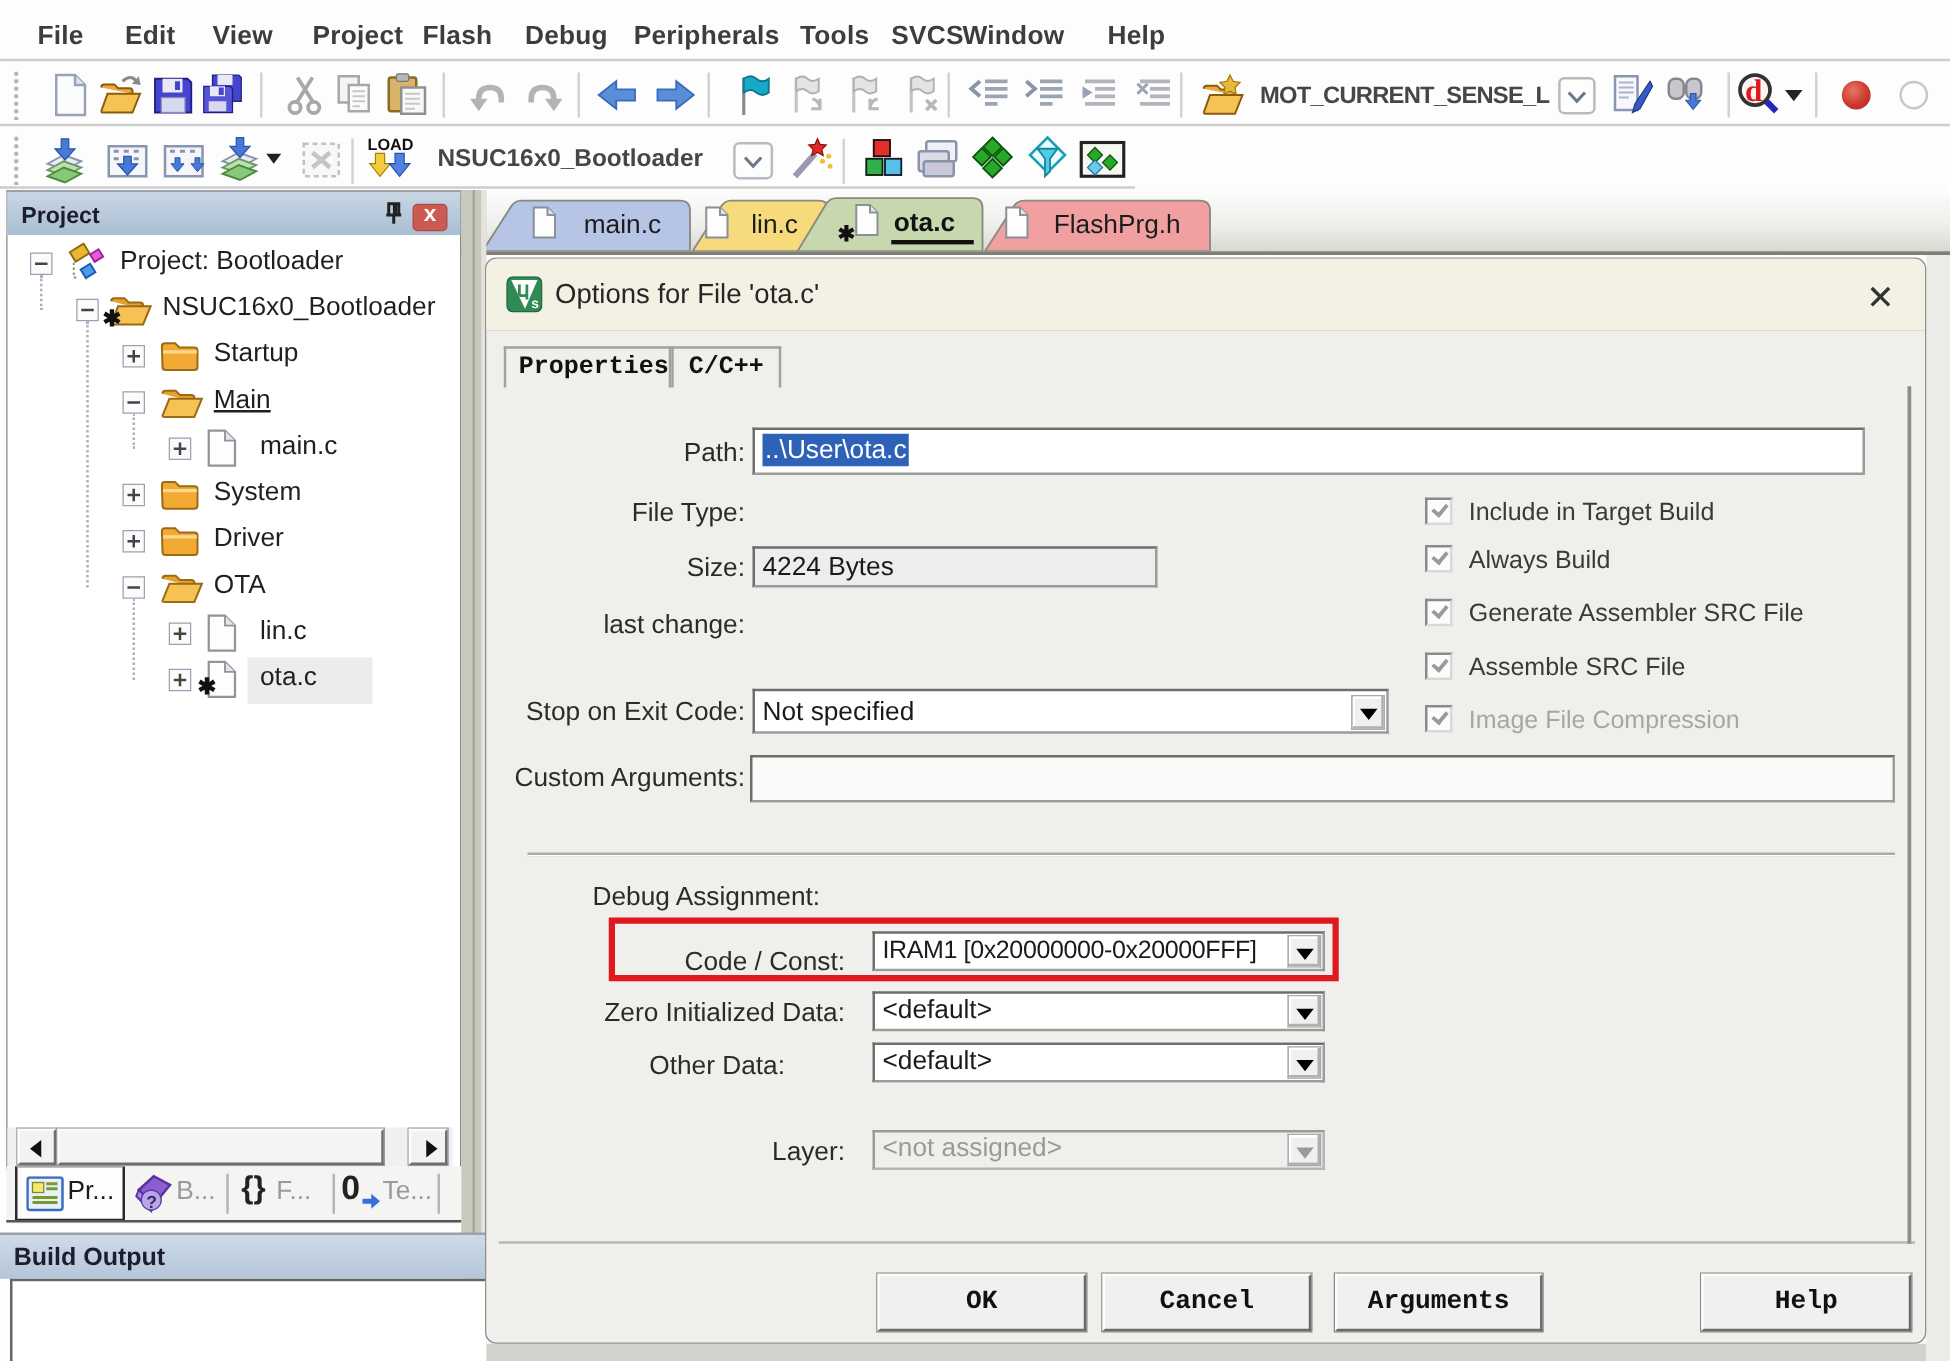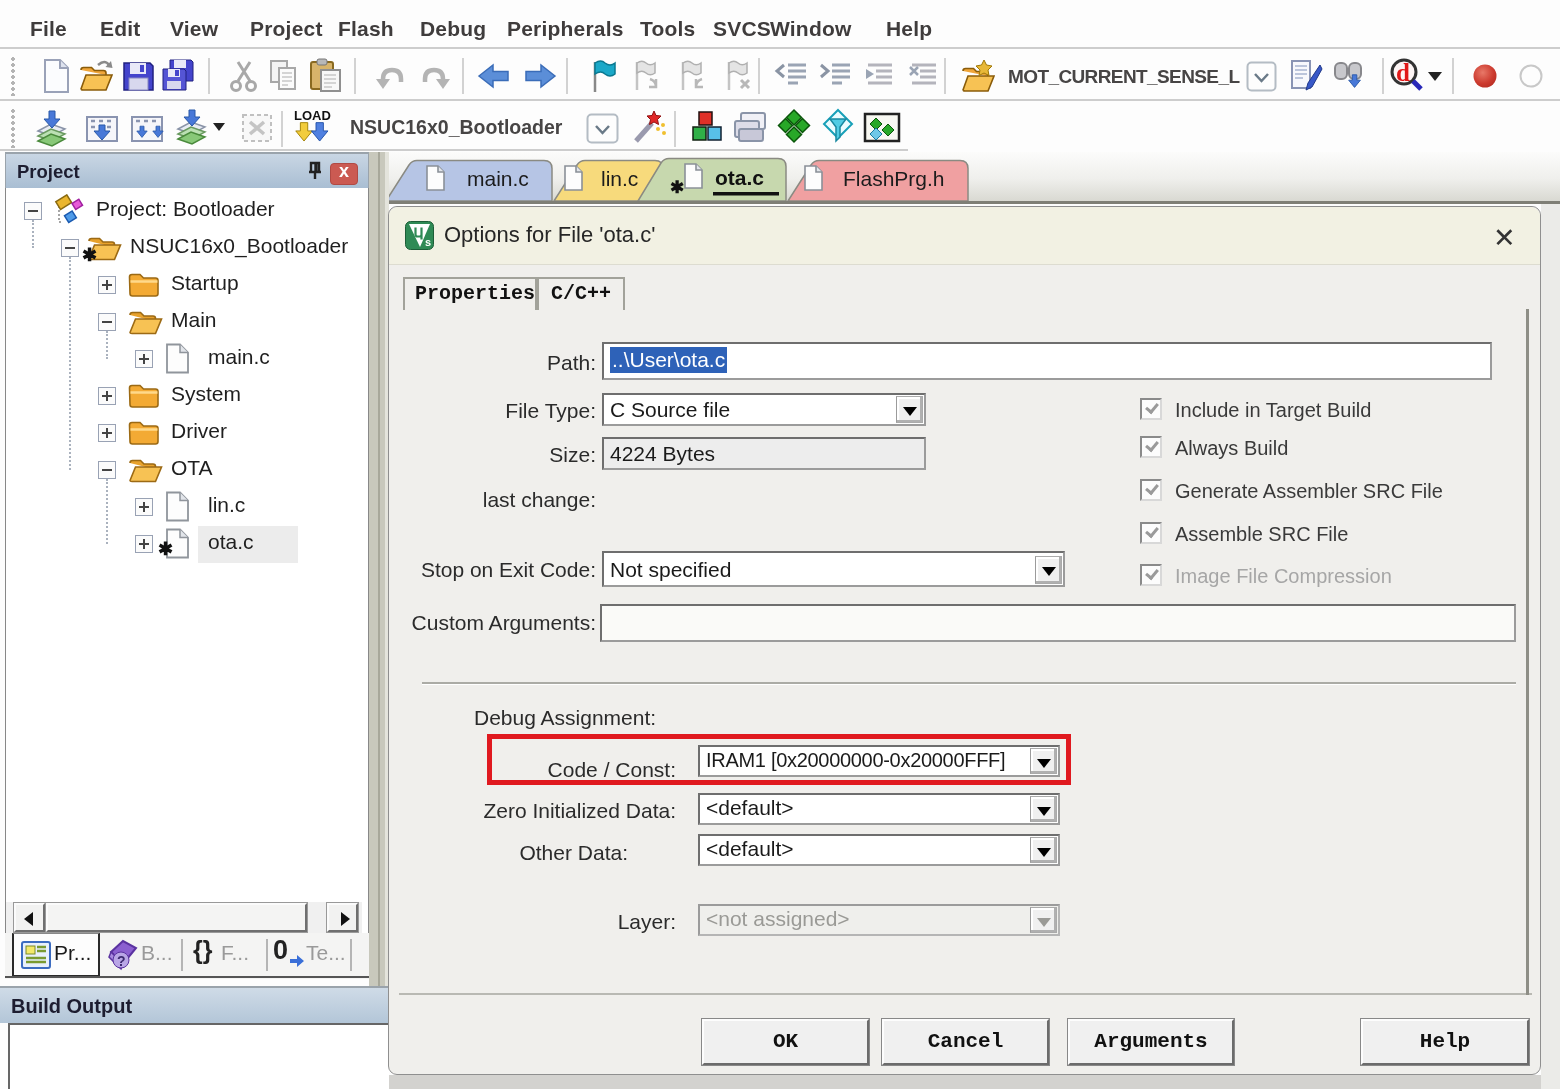--- a/index.html
+++ b/index.html
@@ -385,21 +385,21 @@
           <path d="M2.5 10.5 h27" stroke="#ffd98a" stroke-width="2.5"></path>
         </svg>
         <span class="tt" style="left:165px;top:4px;">Startup</span>
       </div>
     <div class="trow" style="left:0;top:116px;">
         <span class="pm" style="left:92px;top:9px;"></span>
         <svg class="ticon" style="left:122px;top:4px;" width="35" height="28" viewBox="0 0 35 28">
           <path d="M2 7 q0-2.5 2.5-2.5 h8 l3.5 3.5 h9 q2.5 0 2.5 2.5 v3" fill="#e8a22c" stroke="#9c6a14" stroke-width="1.6"></path>
           <path d="M2 24.5 l5.5-13.5 h26 l-6 14.5 h-23.5 q-2 0-2-1 Z" fill="#f7c254" stroke="#9c6a14" stroke-width="1.6"></path>
         </svg>
-        <span class="tt" style="left:165px;top:4px;">Main</span>
+        <span class="tt" style="left:165px;top:4px;text-decoration:underline;">Main</span>
       </div>
     <div class="trow" style="left:0;top:153px;">
         <span class="pm plus" style="left:129px;top:9px;"></span>
         <svg class="ticon" style="left:159px;top:2px;" width="25" height="31" viewBox="0 0 25 31">
           <path d="M2 1.5 h13 l8 8 v20 h-21 Z" fill="#fdfdfd" stroke="#90959c" stroke-width="1.8"></path>
           <path d="M15 1.5 v8 h8" fill="#e2e5ea" stroke="#90959c" stroke-width="1.5"></path>
         </svg>
         <span class="tt" style="left:202px;top:4px;">main.c</span>
       </div>
     <div class="trow" style="left:0;top:190px;">
@@ -505,34 +505,30 @@
       </div>
     <div id="pane-b"></div>
     <div id="pane-r"></div>
 
     <span class="lbl" style="right:944px;top:144px;">Path:</span>
     <div class="fld" style="left:213px;top:135px;width:890px;height:38px;">
       <span class="tx" style="background:#2e62b8;color:#fff;padding:1px 2px;">..\User\ota.c</span>
       </div>
 
     <span class="lbl" style="right:944px;top:192px;">File Type:</span>
-    <div class="fld" style="left:213px;top:186px;width:324px;height:33px;">
-      <span class="tx">C Source file</span>
-        <span class="ddb"></span>
-      </div>
 
     <span class="lbl" style="right:944px;top:236px;margin-left:26px;">Size:</span>
     <div class="fld" style="left:213px;top:230px;width:324px;height:33px;background:#ededed;">
       <span class="tx">4224 Bytes</span>
       </div>
 
     <span class="lbl" style="right:944px;top:281px;">last change:</span>
 
     <span class="lbl" style="right:944px;top:351px;">Stop on Exit Code:</span>
-    <div class="fld" style="left:213px;top:344px;width:463px;height:36px;">
+    <div class="fld" style="left:213px;top:344px;width:509px;height:36px;">
       <span class="tx" style="top:5px;">Not specified</span>
         <span class="ddb" style="top:3px;height:28px;"></span>
       </div>
 
     <span class="lbl" style="right:944px;top:404px;margin-left:32px;">Custom Arguments:</span>
     <div class="fld" style="left:211px;top:397px;width:916px;height:38px;background:#fafaf8;"></div>
 
     <span class="chk" style="left:751px;top:191px;"></span>
       <span class="clbl" style="left:786px;top:192px;">Include in Target Build</span>
     <span class="chk" style="left:751px;top:229px;"></span>

